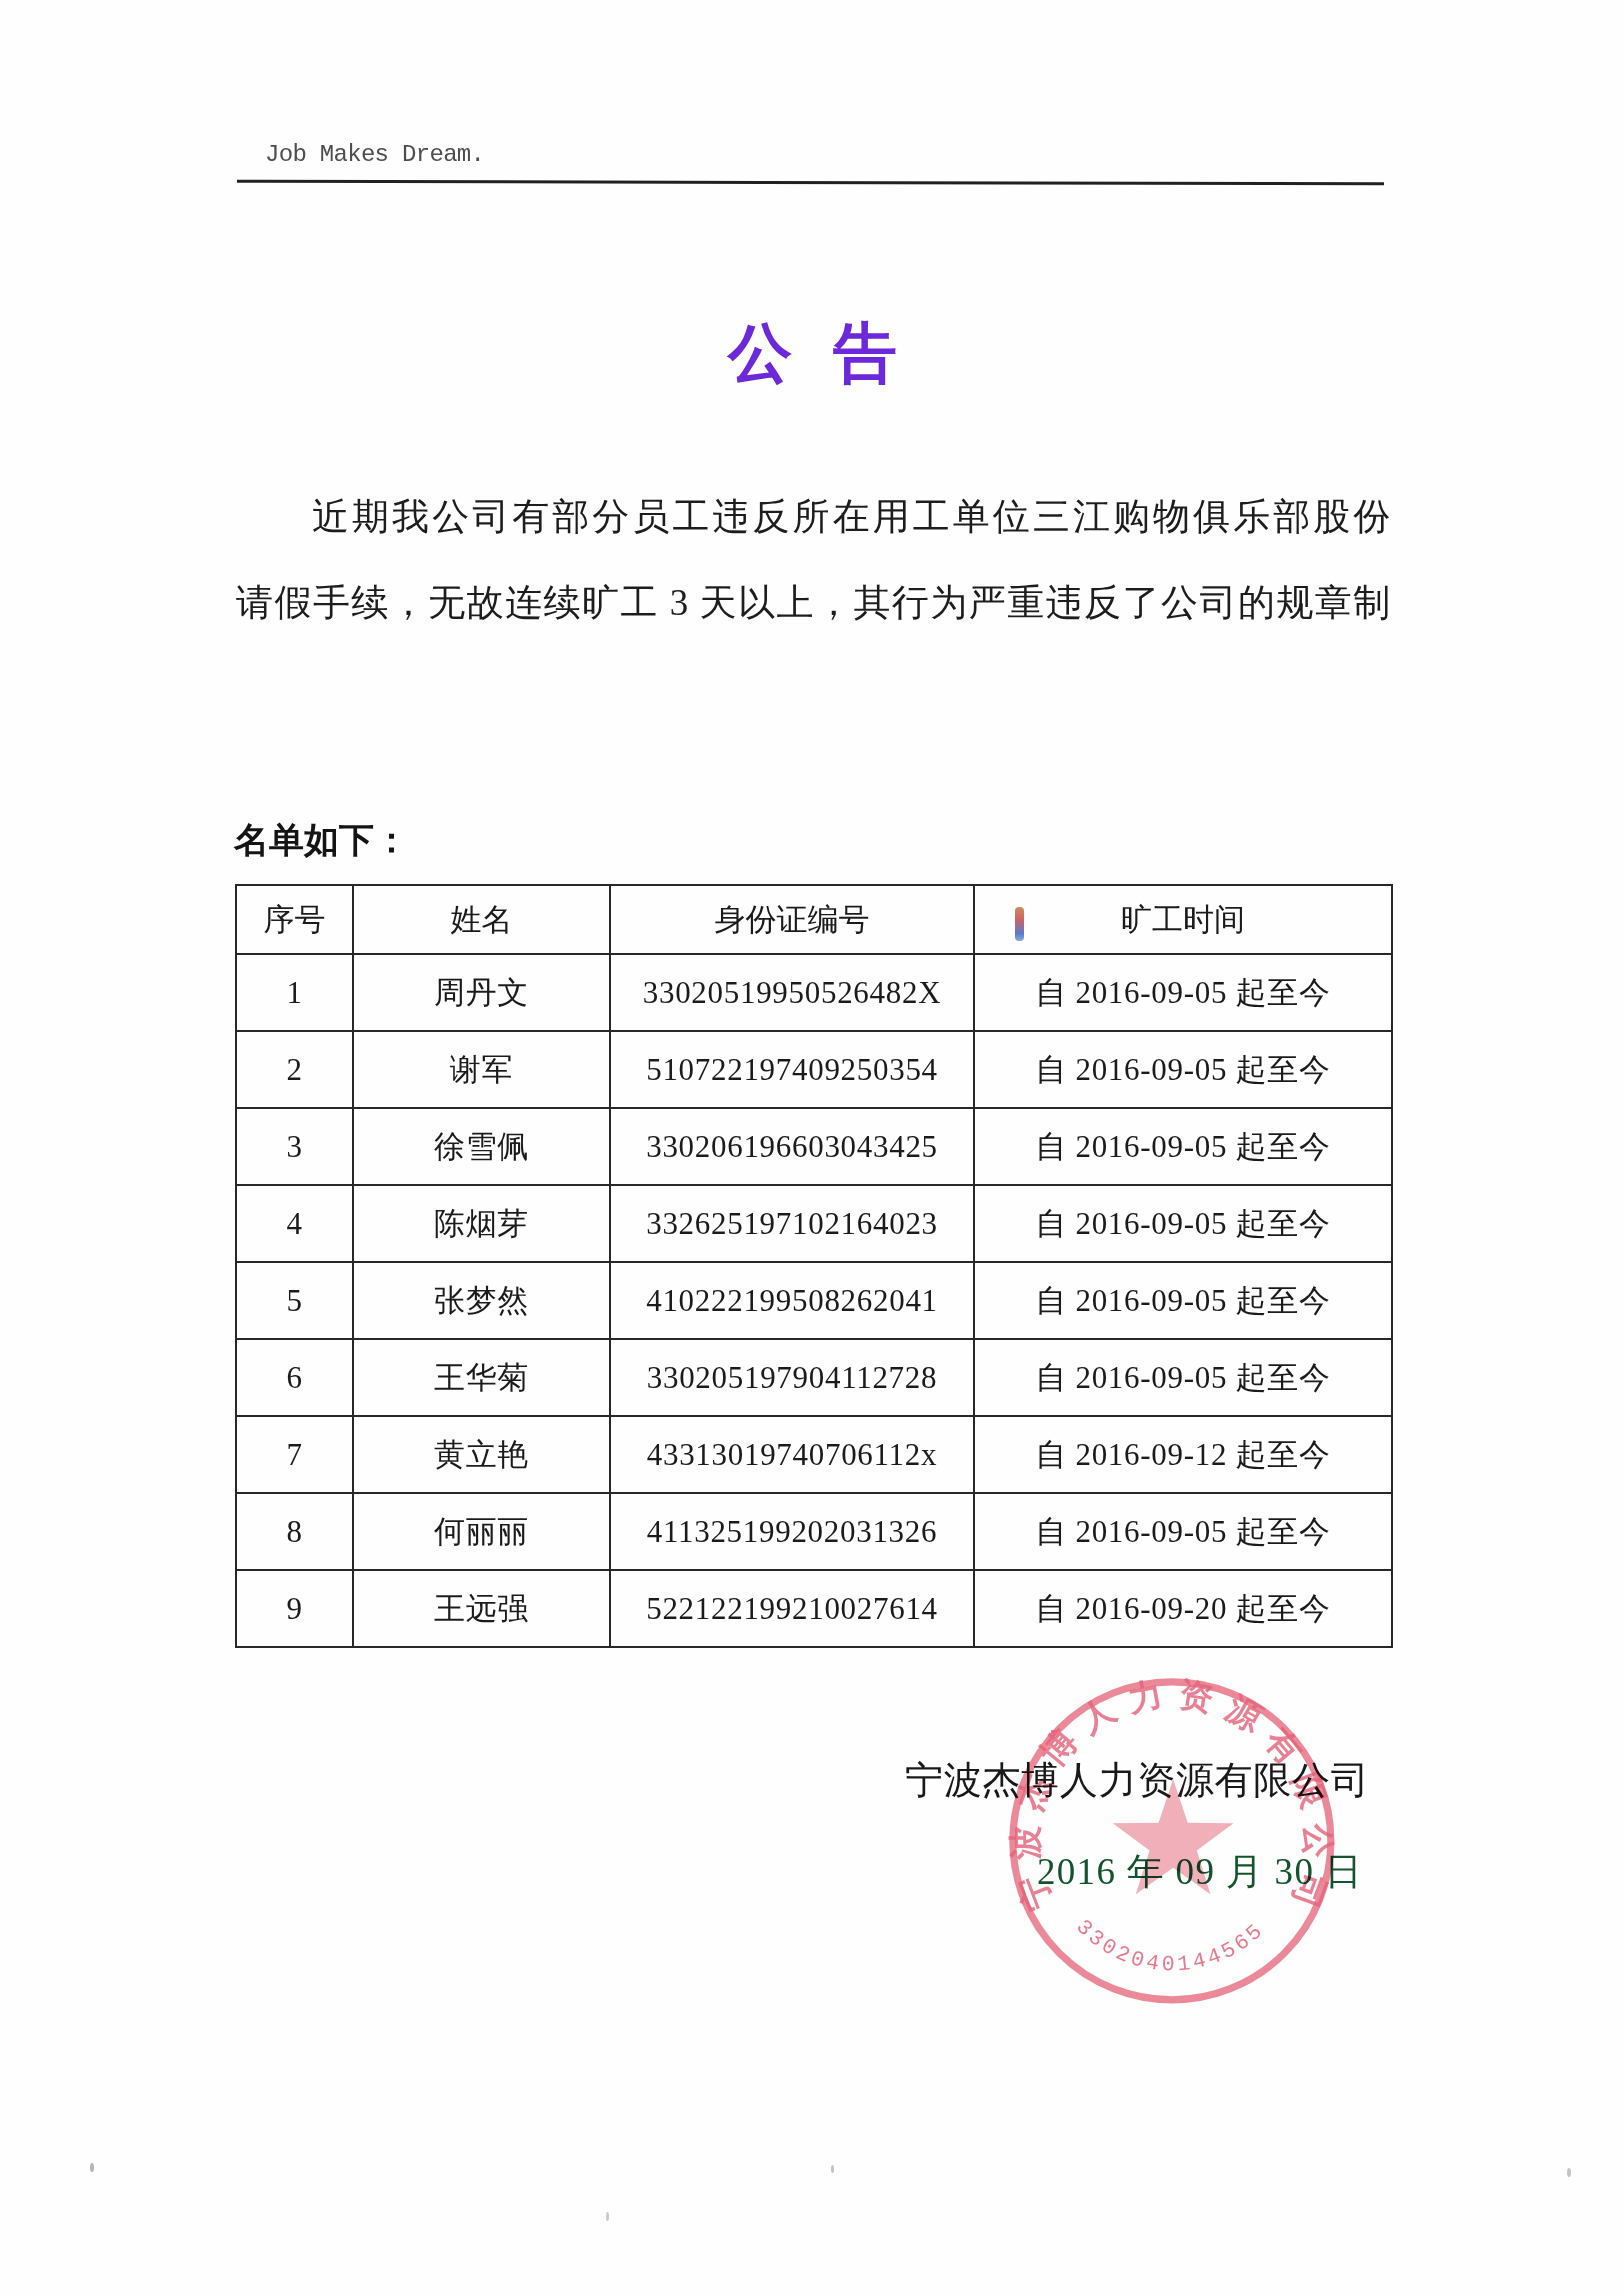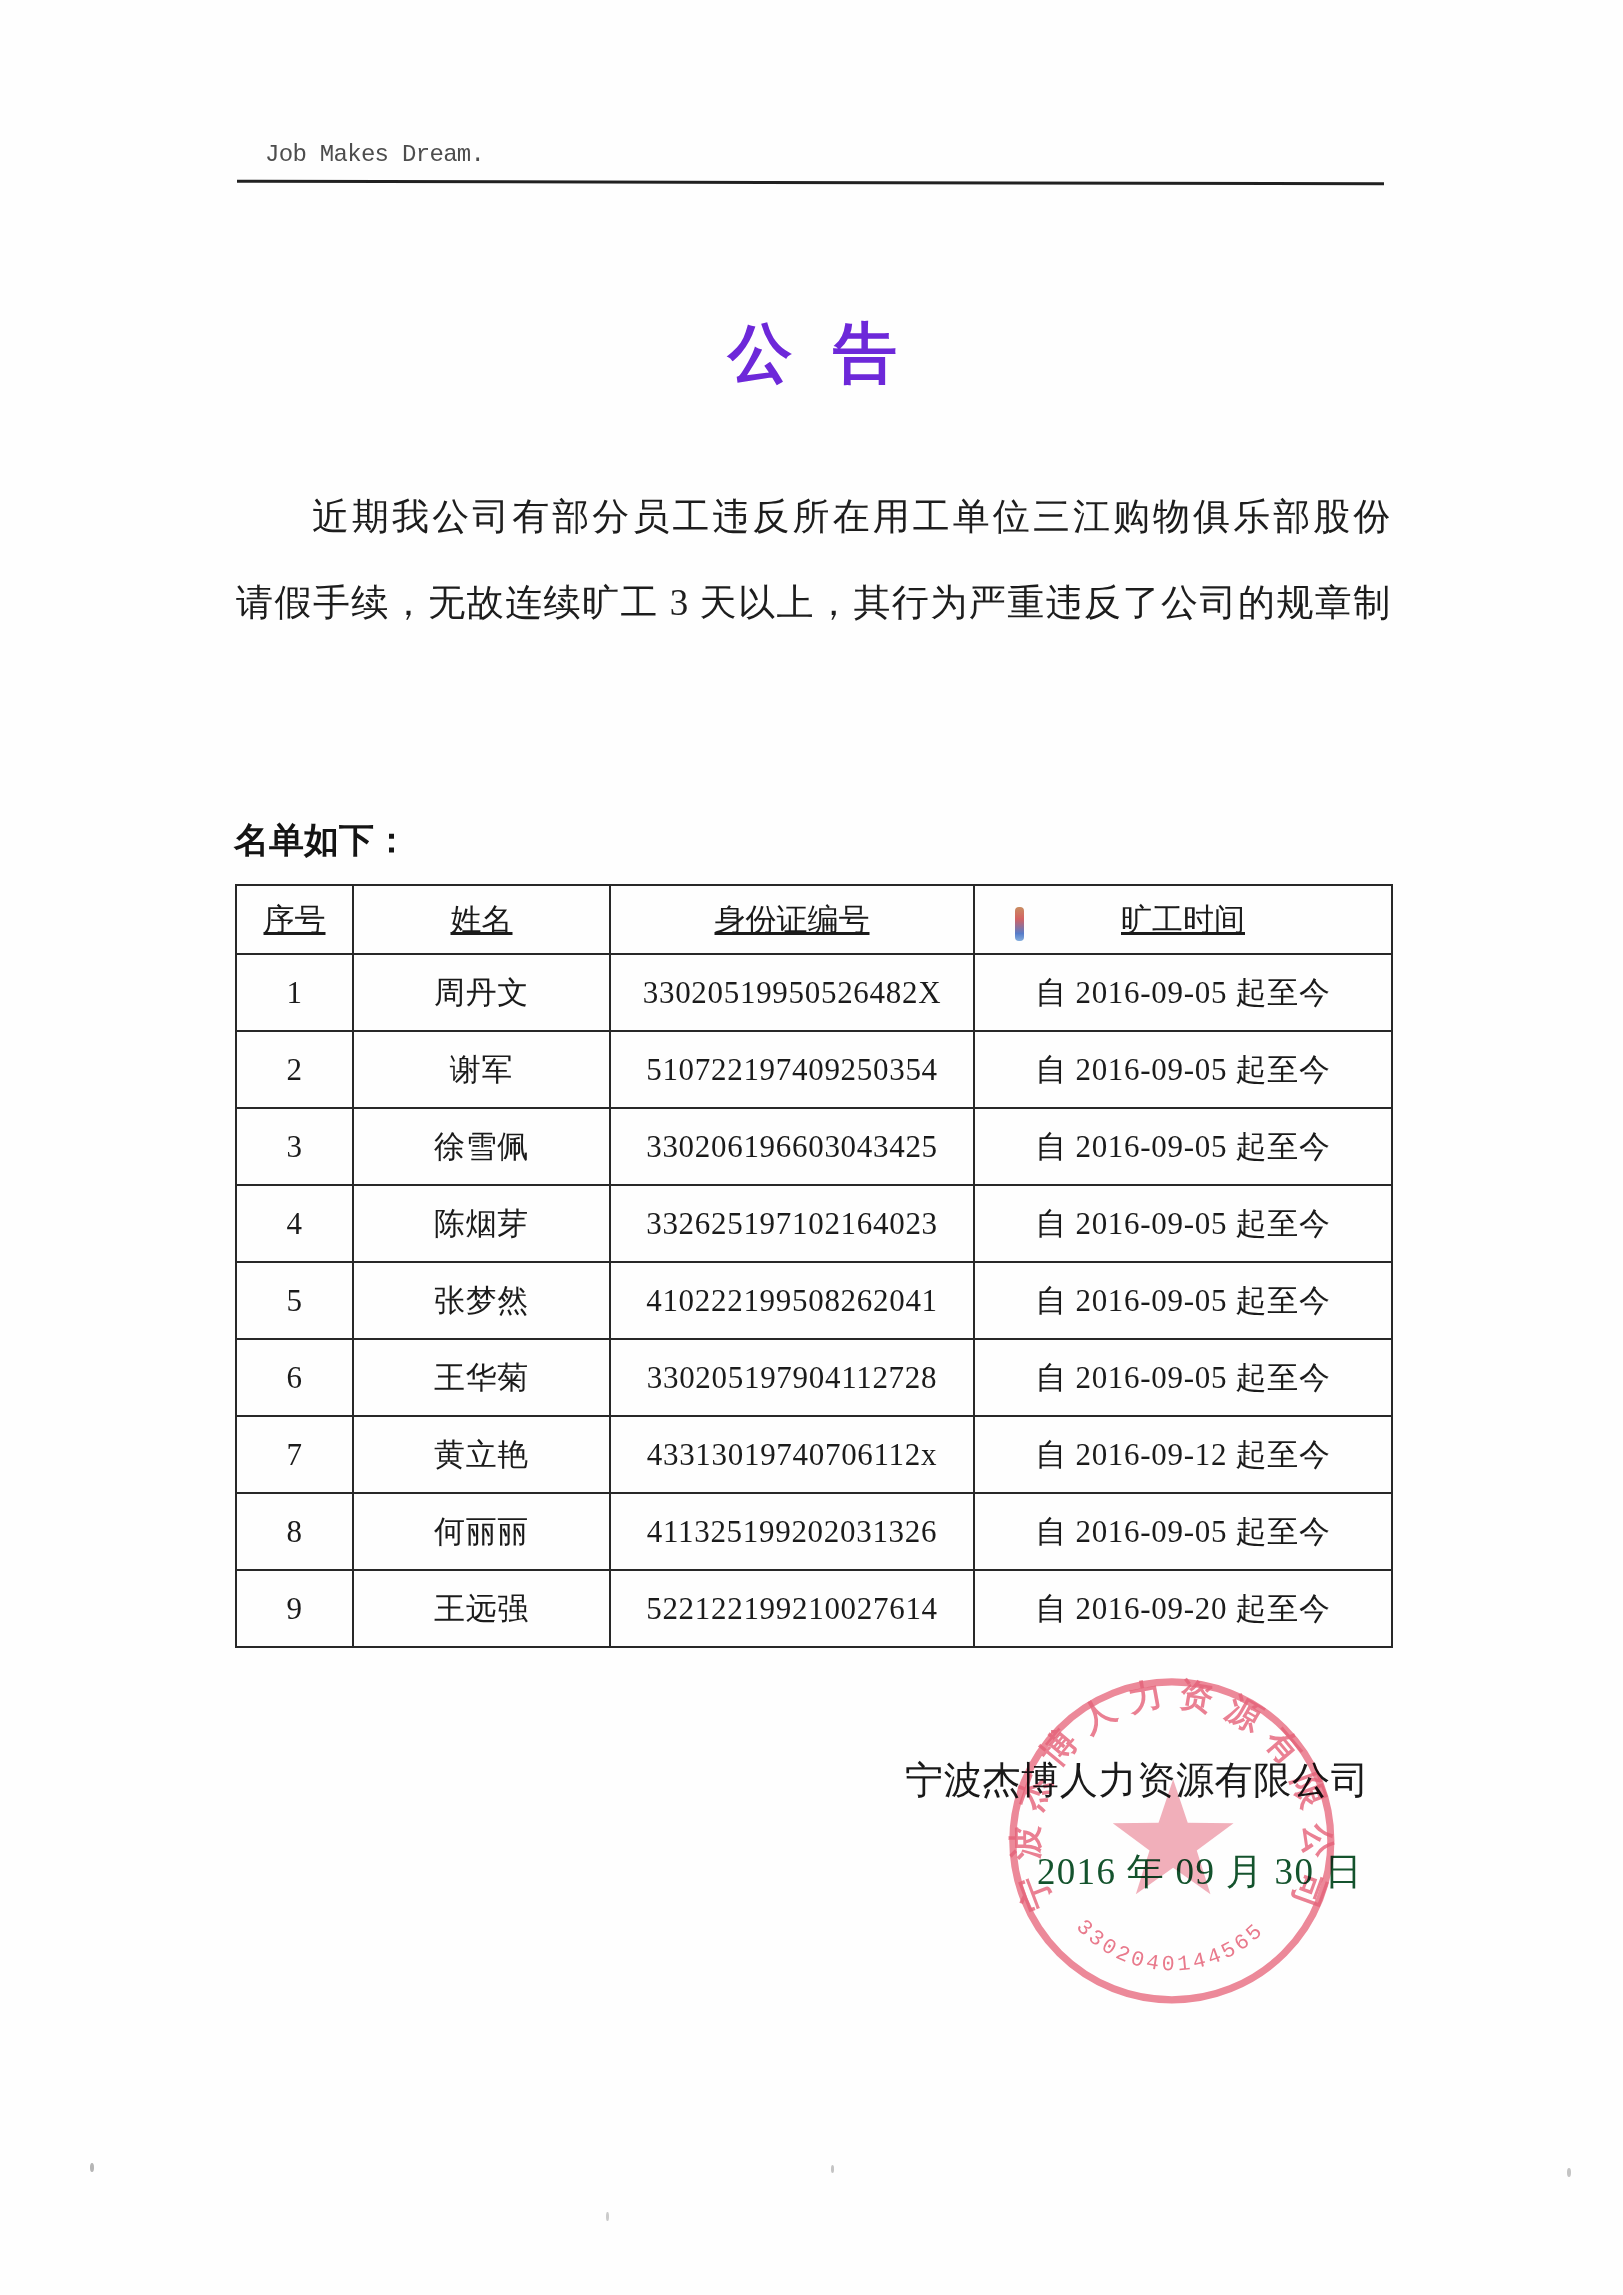--- a/index.html
+++ b/index.html
@@ -34,21 +34,21 @@
   .list-label{position:absolute;left:234px;top:819px;font-size:35px;font-weight:bold;color:#141414;line-height:43px;}
   
   table.roster{
     position:absolute;left:235px;top:884px;width:1155px;
     border-collapse:collapse;table-layout:fixed;font-size:31px;color:#1b1b1b;
   }
   table.roster th,table.roster td{
     border:2px solid #282828;text-align:center;vertical-align:middle;
     font-weight:normal;padding:0;overflow:hidden;white-space:nowrap;
   }
-  table.roster thead th{height:67px;text-decoration:underline;}
+  table.roster thead th{height:67px;}
   table.roster tbody td{height:75px;letter-spacing:0.7px;}
   .scan-artifact{
     position:absolute;left:1015px;top:907px;width:9.2px;height:34px;border-radius:3.9px;
     background:linear-gradient(180deg,#c07a46 0%,#cc4848 35%,#3a66c0 78%,#6fa0d8 100%);
     opacity:.85;filter:blur(0.7px);
   }
   
   .company{position:absolute;left:905px;top:1755px;font-size:38px;line-height:50px;letter-spacing:0.7px;color:#191919;white-space:nowrap;}
   .sign-date{position:absolute;left:1037px;top:1847px;font-size:37px;line-height:50px;letter-spacing:1.3px;color:#14532d;white-space:nowrap;}
   

